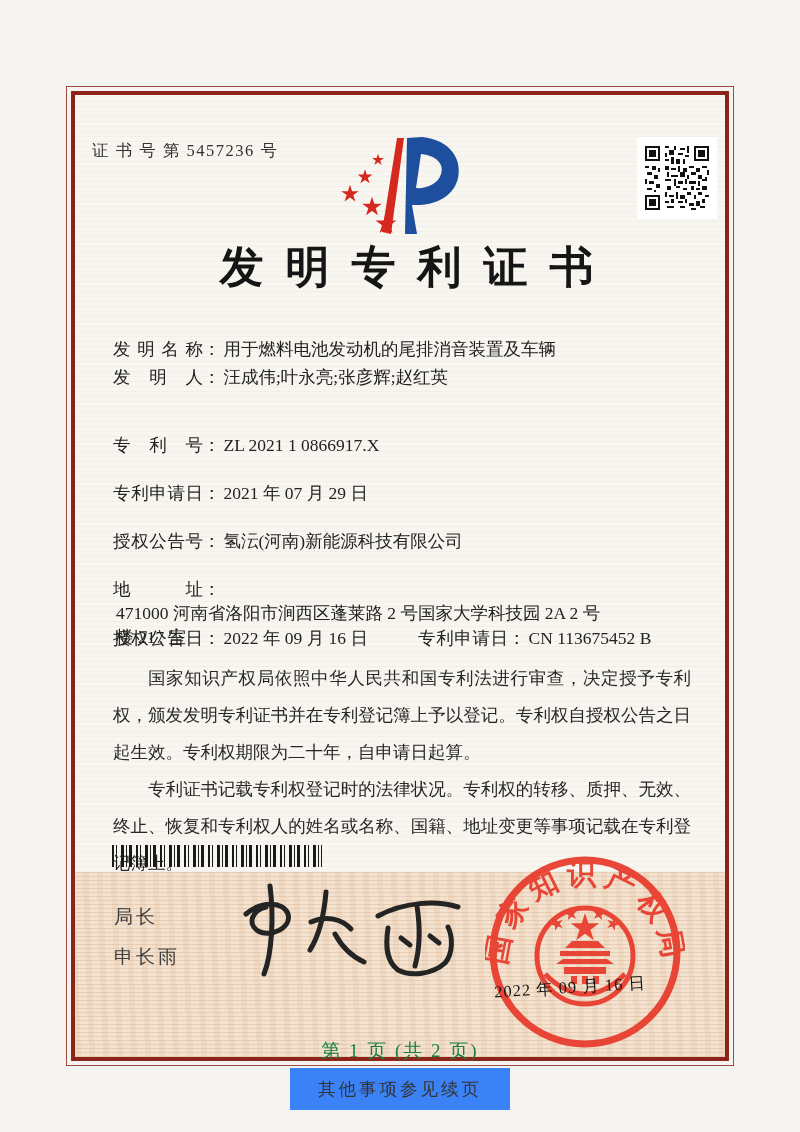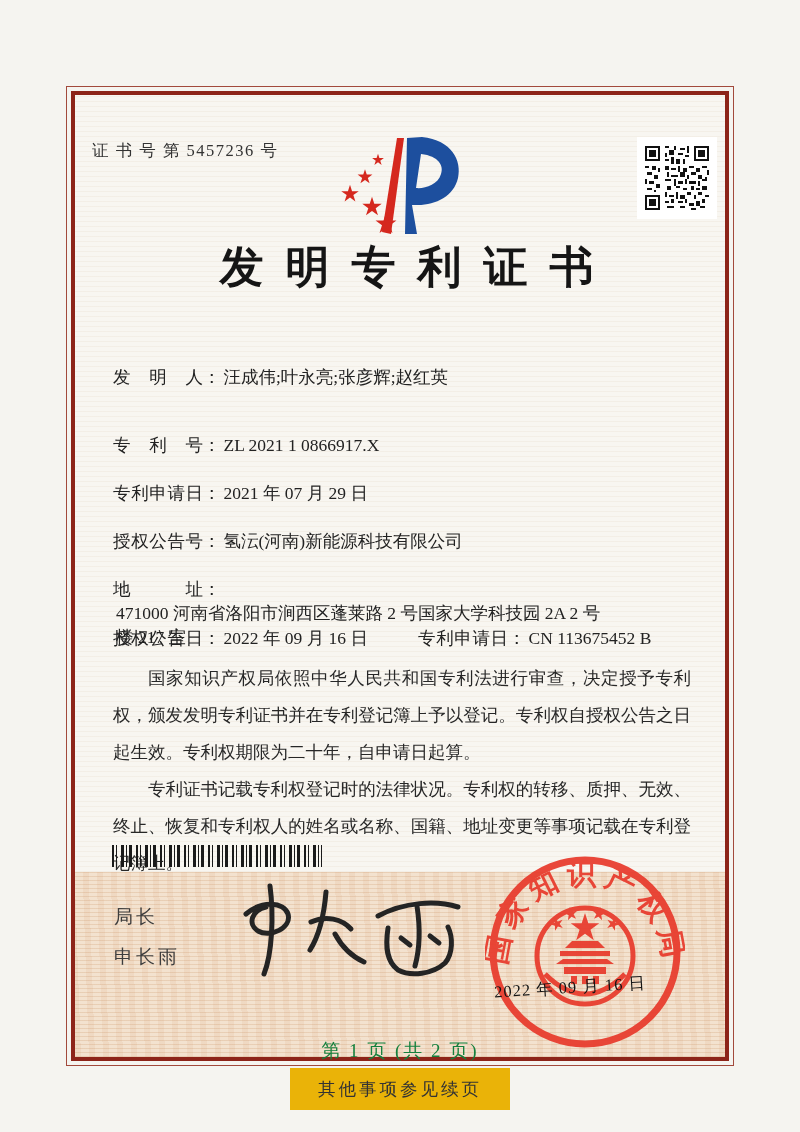--- a/index.html
+++ b/index.html
@@ -88,21 +88,21 @@
     font-size:16.5px; color:#141414; letter-spacing:1px; white-space:nowrap;
     transform:rotate(-3.5deg);
   }
   
   .page-info {
     position:absolute; left:0; right:0; top:1038px; text-align:center;
     font-size:19px; color:#15803d; letter-spacing:2px;
   }
   .continuation {
     position:absolute; left:50%; transform:translateX(-50%); top:1068px;
-    background:#eab308; padding:9px 28px; font-size:17.5px; color:#333;
+    background:#3b82f6; padding:9px 28px; font-size:17.5px; color:#333;
     letter-spacing:3px; white-space:nowrap;
   }
 </style>
 </head>
 <body>
 
 <div class="page">
 
   <div class="frame-outer"></div>
   <div class="cert-bg"></div>
@@ -206,20 +206,23 @@
           <rect x="10" y="27" width="3" height="1"></rect>
         <rect x="16" y="27" width="2" height="1"></rect>
           <rect x="21" y="28" width="2" height="1"></rect>
           <rect x="25" y="27" width="2" height="1"></rect>
       </g>
     </svg>
   </div>
 
   <div class="title">发明专利证书</div>
 
+  <div class="field-row" style="top:337px;">
+    <span class="f-label">发明名称</span><span class="f-colon">：</span><span class="f-value">用于燃料电池发动机的尾排消音装置及车辆</span>
+  </div>
   <div class="field-row" style="top:365px;">
     <span class="f-label">发明人</span><span class="f-colon">：</span><span class="f-value">汪成伟;叶永亮;张彦辉;赵红英</span>
   </div>
   <div class="field-row" style="top:433px;">
     <span class="f-label">专利号</span><span class="f-colon">：</span><span class="f-value">ZL 2021 1 0866917.X</span>
   </div>
   <div class="field-row" style="top:481px;">
     <span class="f-label">专利申请日</span><span class="f-colon">：</span><span class="f-value">2021 年 07 月 29 日</span>
   </div>
   <div class="field-row" style="top:529px;">

